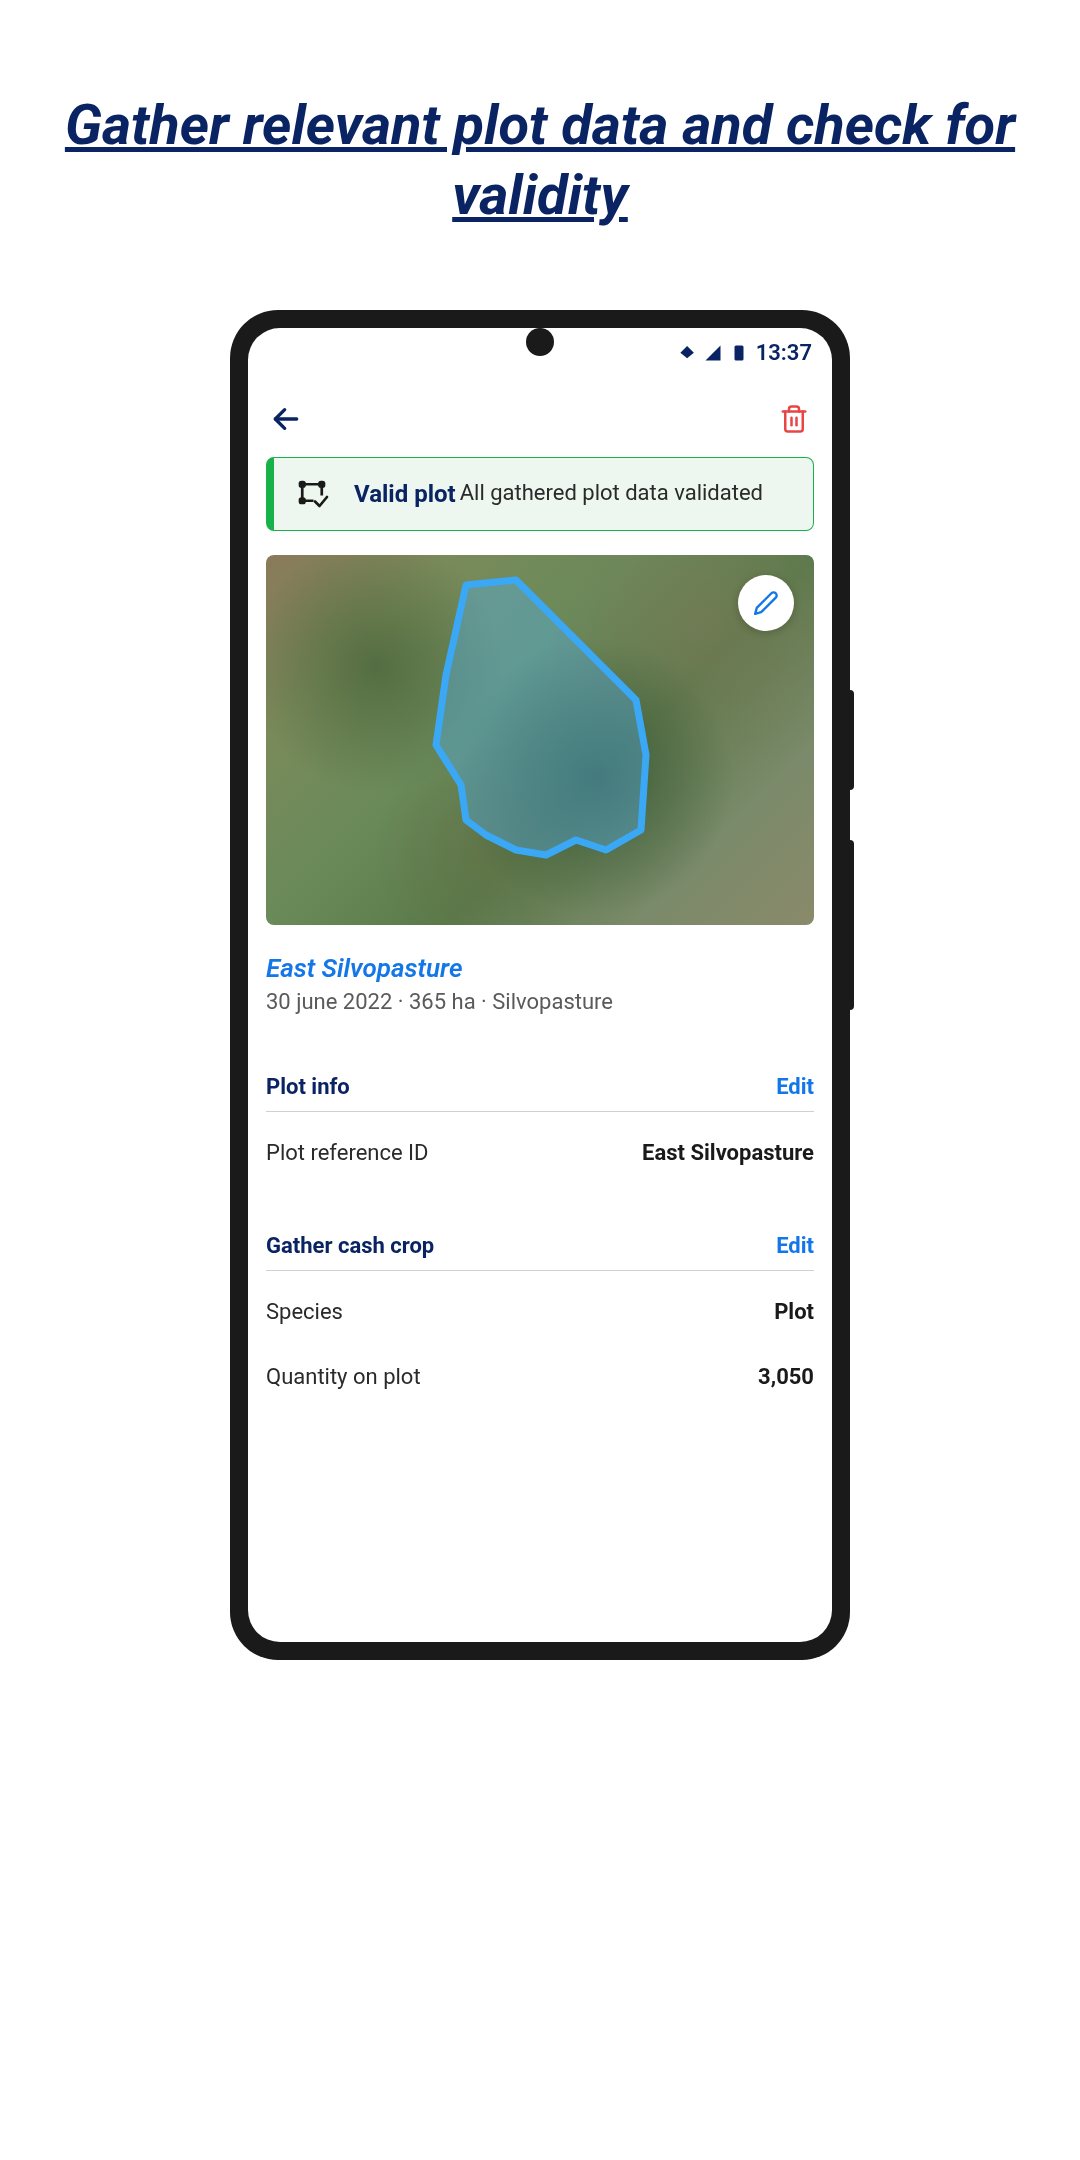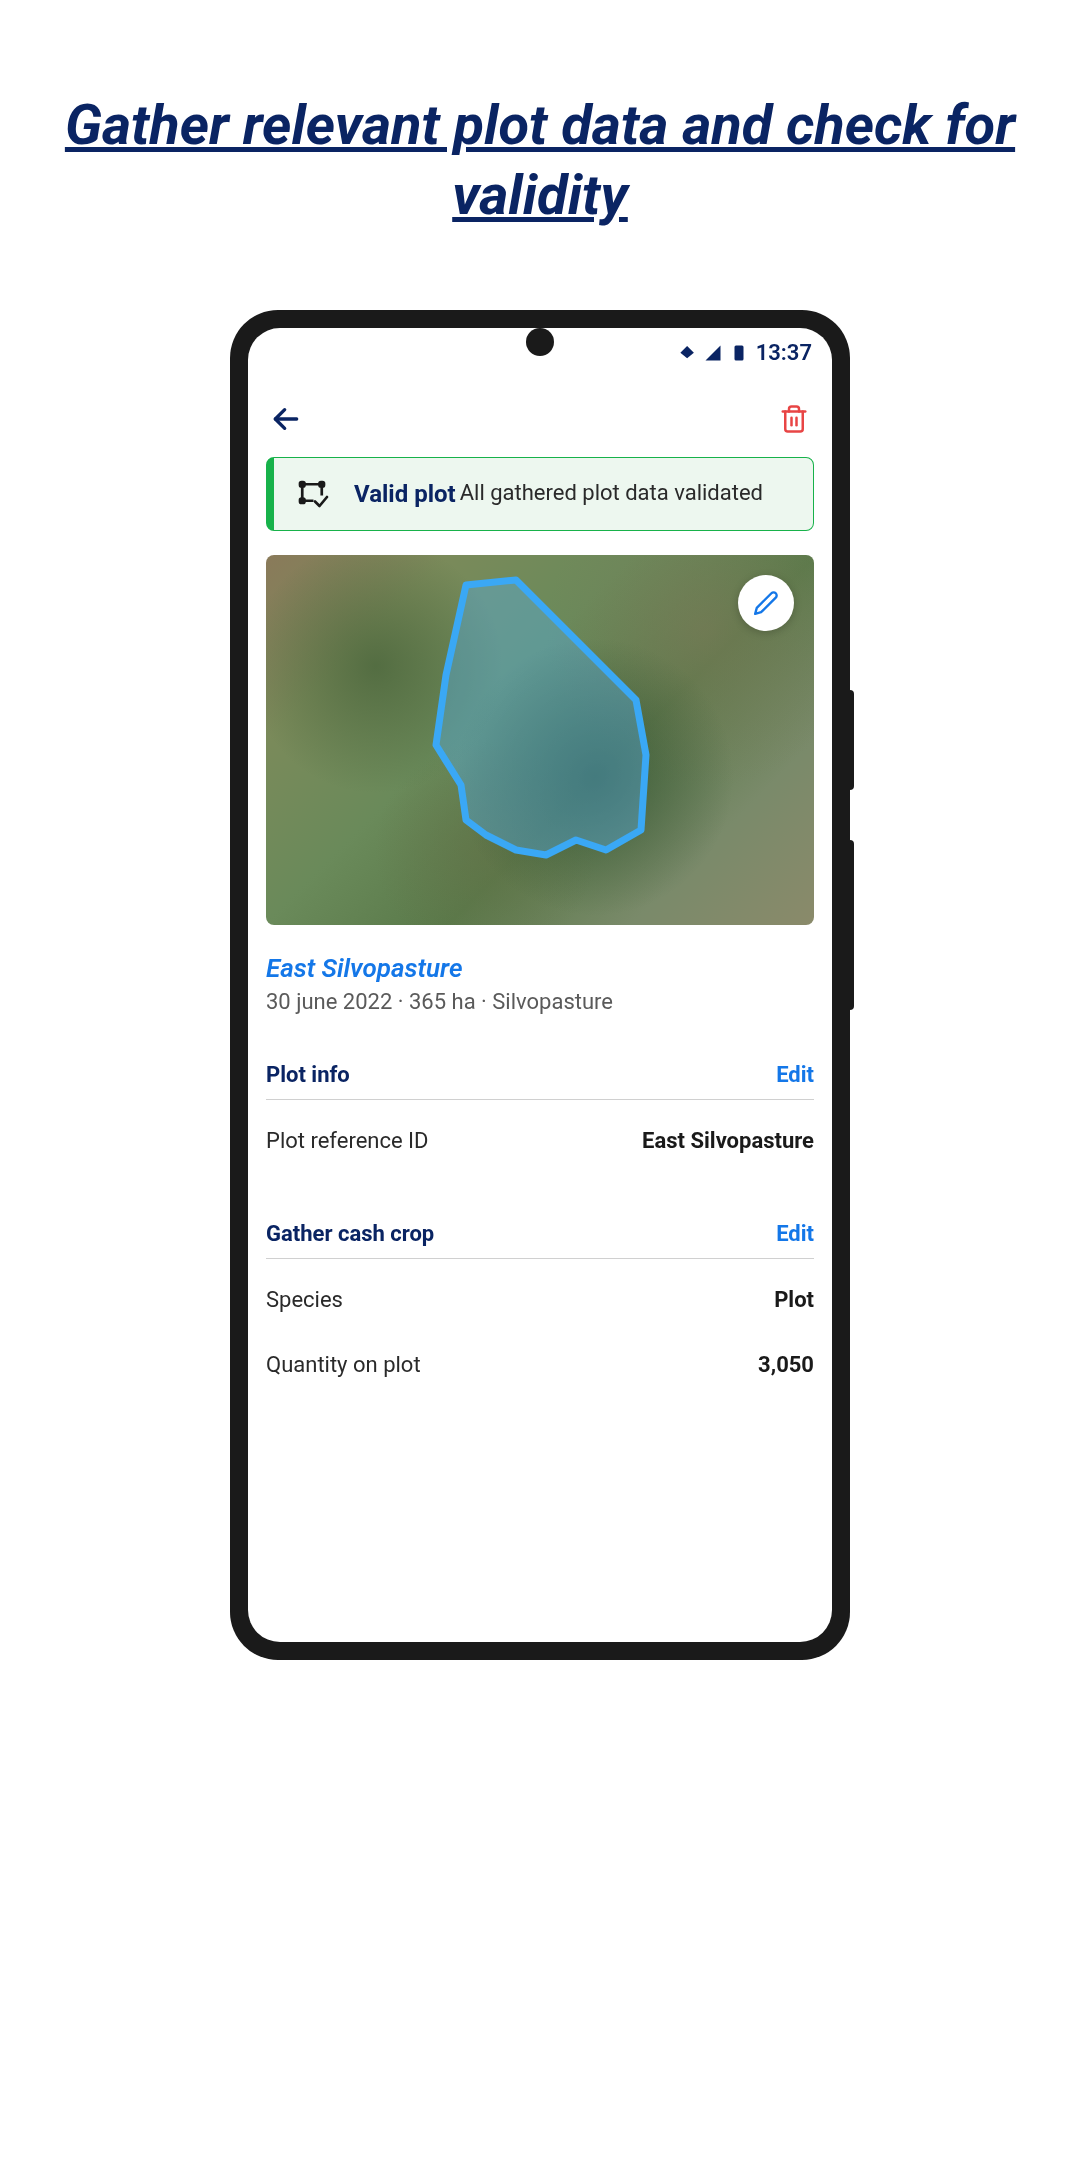--- a/index.html
+++ b/index.html
@@ -217,21 +217,21 @@
       font-size: 26px;
       font-weight: 600;
       font-style: italic;
       color: #1477e8;
       margin-bottom: 6px;
     }
     
     .plot-meta {
       font-size: 22px;
       color: #5a5a5a;
-      margin-bottom: 48px;
+      margin-bottom: 60px;
     }
     
     .section-header {
       display: flex;
       justify-content: space-between;
       align-items: flex-end;
       padding-bottom: 12px;
       border-bottom: 1px solid #d0d0d0;
       margin-bottom: 28px;
     }

